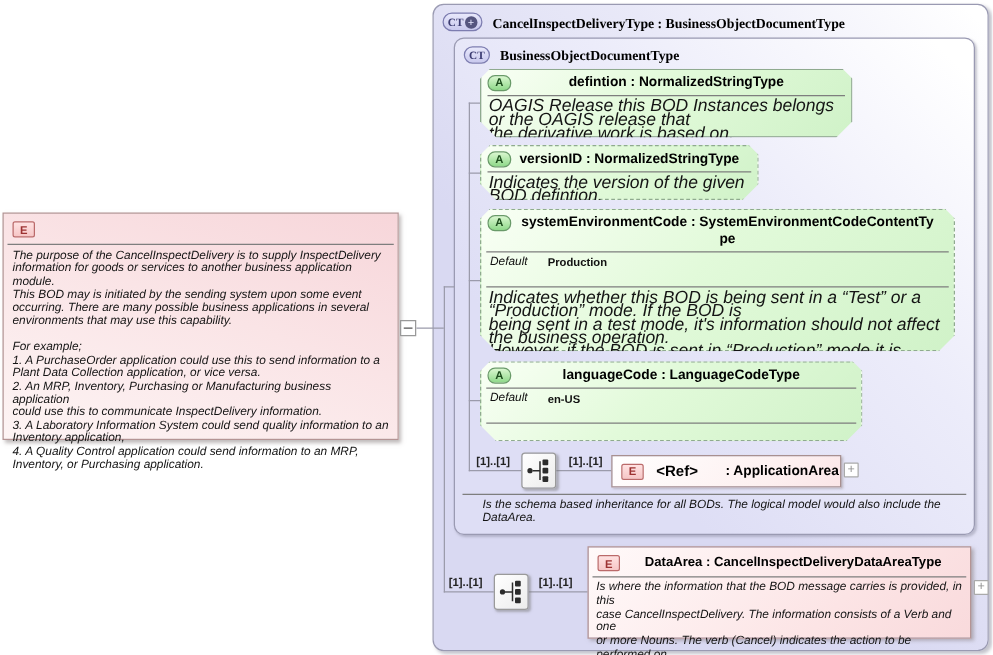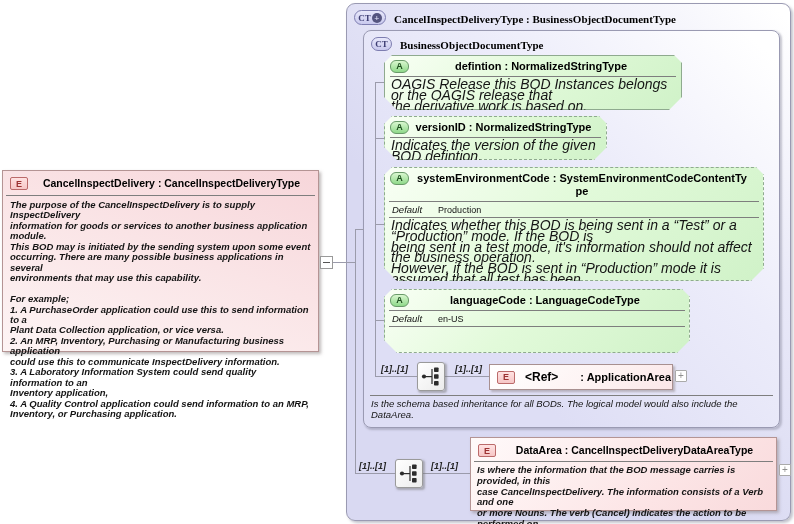--- a/index.html
+++ b/index.html
@@ -66,24 +66,24 @@
   .attr.optional{border-style:dashed;}
   .attr-head{
     position:relative;display:flex;align-items:center;justify-content:center;
     padding:4px 8px 2px 24px;font-size:11px;font-weight:bold;text-align:center;
     white-space:pre-line;line-height:13px;
   }
   .attr-head .badge-a{position:absolute;left:5px;top:4px;}
   .default-row{
     display:flex;align-items:center;gap:16px;margin:1px 4px 0;
     border-top:1px solid #7e7e7e;border-bottom:1px solid #7e7e7e;
-    padding:2px 2px 2px 3px;
+    padding:2px 2px 14px 3px;
   }
   .default-label{font-size:9.5px;font-style:italic;color:#111;}
-  .default-value{font-size:9px;font-weight:normal;color:#111;}
+  .default-value{font-size:9px;font-weight:bold;color:#111;}
   .attr-doc{
     margin:0 5px;padding:2px 1px 4px;font-size:14px;font-style:italic;
     line-height:10.8px;white-space:pre-line;color:#141414;
   }
   .attr-doc.bordered{border-top:1px solid #7e7e7e;margin-top:1px;}
   
   .epanel{
     position:absolute;box-sizing:border-box;
     border:1px solid #b49494;
     background:linear-gradient(200deg,#f7d6da 0%,#fae4e6 45%,#fdf4f4 100%);
@@ -91,32 +91,32 @@
   }
   .epanel-head{
     position:relative;display:flex;align-items:center;justify-content:center;
     height:24px;font-size:10.5px;font-weight:bold;text-align:center;
     padding:0 4px 0 26px;white-space:nowrap;
   }
   .epanel-head .badge-e{position:absolute;left:7px;top:6px;}
   .epanel-hr{height:1px;background:#7e7e7e;margin:0 3px;}
   .epanel-doc{
     padding:4px 7px;font-size:9.5px;font-style:italic;line-height:10.45px;
-    white-space:pre-line;color:#141414;font-weight:bold;
+    white-space:pre-line;color:#141414;
   }
   .ref-box{
     position:absolute;box-sizing:border-box;display:flex;align-items:center;
     border:1px solid #a89090;background:linear-gradient(135deg,#ffffff 0%,#fdf0f0 70%,#fbe6e8 100%);
     box-shadow:1.5px 1.5px 2px rgba(130,120,120,.45);padding-left:7px;
   }
   .ref-name{font-size:12px;font-weight:bold;margin-left:10px;}
   .ref-type{font-size:11px;font-weight:bold;margin-left:22px;}
   
   .multiplicity{
-    position:absolute;font-size:9px;font-weight:bold;font-style:italic;color:#222;
+    position:absolute;font-size:9px;font-weight:bold;color:#222;
     white-space:nowrap;
   }
   .seq-icon{
     position:absolute;width:28px;height:29px;box-sizing:border-box;
     background:linear-gradient(135deg,#ffffff,#ececec);border:1px solid #9a9a9a;
     border-radius:3px;box-shadow:1.5px 1.5px 2px rgba(120,120,120,.5);
     display:flex;align-items:center;justify-content:center;
   }
   .expand-btn{
     position:absolute;width:12px;height:12px;box-sizing:border-box;
@@ -125,21 +125,21 @@
     cursor:pointer;
   }
   .collapse-handle{
     position:absolute;left:320px;top:256px;width:13px;height:13px;box-sizing:border-box;
     border:1px solid #999;background:#fff;display:flex;align-items:center;justify-content:center;
     cursor:pointer;
   }
   .minus-bar{width:7px;height:1px;background:#555;}
   .base-sep{position:absolute;left:370px;top:395px;width:403px;height:1px;background:#7e7e7e;}
   .base-doc{
-    position:absolute;left:371px;top:399px;width:402px;
+    position:absolute;left:386px;top:399px;width:402px;
     font-size:9.5px;font-style:italic;line-height:10.8px;white-space:pre-line;color:#141414;
   }
 </style>
 </head>
 <body>
 
 <div class="canvas">
 
   <div class="ct-outer">
     <div class="panel-head">
@@ -167,21 +167,20 @@
   <div class="cline" style="left:375px;top:82px;width:9px;height:1px"></div>
   <div class="cline" style="left:375px;top:138px;width:9px;height:1px"></div>
   <div class="cline" style="left:375px;top:224px;width:9px;height:1px"></div>
   <div class="cline" style="left:375px;top:320px;width:9px;height:1px"></div>
   <div class="cline" style="left:375px;top:376px;width:42px;height:1px"></div>
   <div class="cline" style="left:445px;top:376px;width:44px;height:1px"></div>
 
   <div class="epanel" style="left:2px;top:170px;width:317px;height:182px">
     <div class="epanel-head">
       <span class="badge-e">E</span>
-      <span>CancelInspectDelivery : CancelInspectDeliveryType</span>
     </div>
     <div class="epanel-hr"></div>
     <div class="epanel-doc">The purpose of the CancelInspectDelivery is to supply InspectDelivery
 information for goods or services to another business application module.
 This BOD may is initiated by the sending system upon some event
 occurring.  There are many possible business applications in several
 environments that may use this capability.
 
 For example;
 1.  A PurchaseOrder application could use this to send information to a

